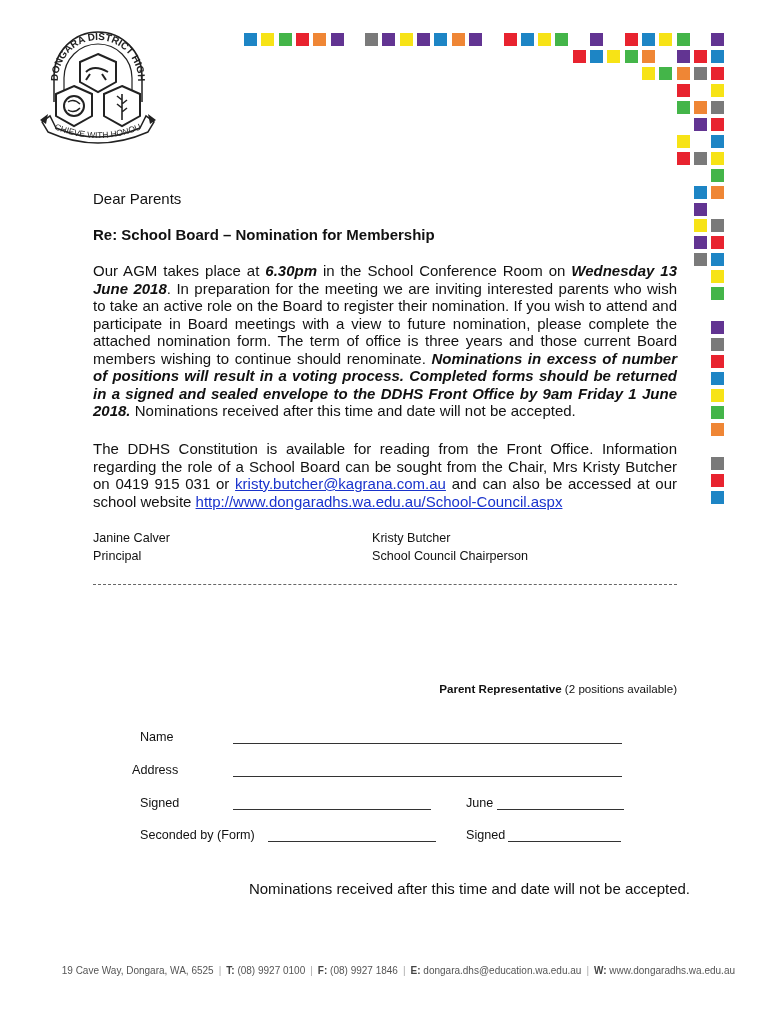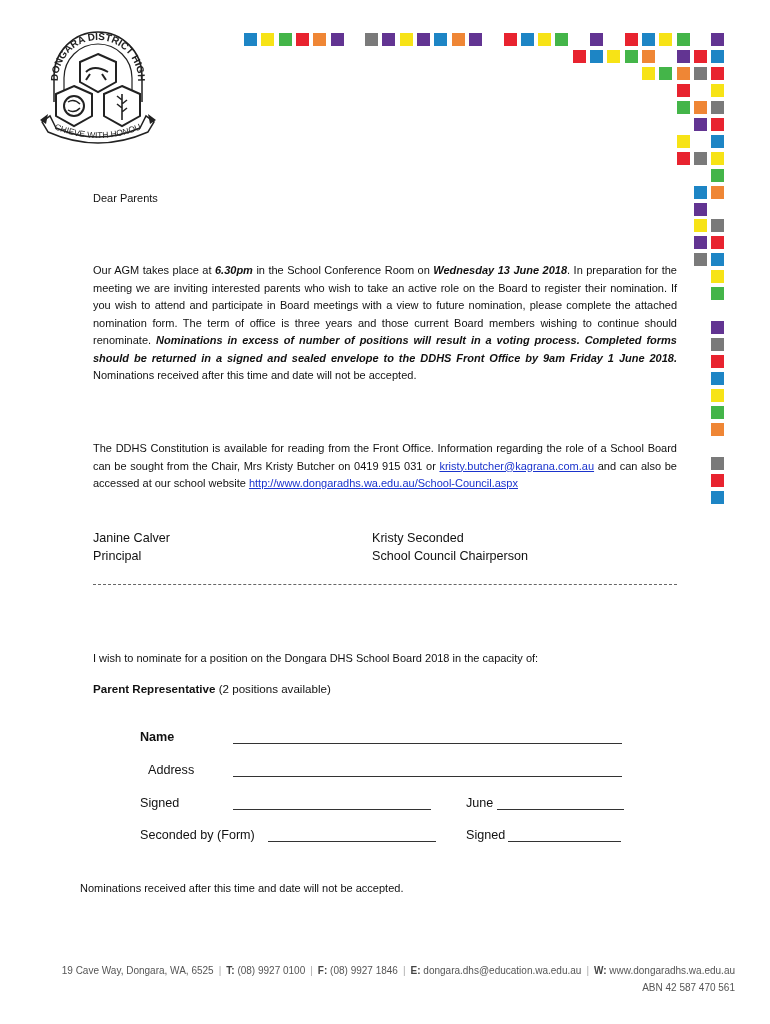--- a/index.html
+++ b/index.html
@@ -4,33 +4,33 @@
 <style>
   html, body { margin:0; padding:0; background:#ffffff; }
   body { width:770px; height:1024px; position:relative; overflow:hidden;
          font-family:"Liberation Sans", sans-serif; color:#111; }
   .page { position:absolute; left:0; top:0; width:770px; height:1024px; }
   .crest { position:absolute; left:36px; top:24px; width:124px; height:122px; }
   .school-name { position:absolute; left:181px; top:82px; font-family:"Liberation Sans", sans-serif;
       font-weight:bold; font-size:22.5px; color:#3a3a3a; letter-spacing:0.1px; white-space:nowrap; }
   .sq { position:absolute; width:13px; height:13px; }
   .body-text { position:absolute; left:93px; width:584px; font-family:"Liberation Sans", sans-serif;
-      font-size:11px; line-height:17.5px; color:#111; }
+      font-size:15px; line-height:17.5px; color:#111; }
   .justify { text-align:justify; }
   .bold { font-weight:bold; }
   .bi { font-weight:bold; font-style:italic; }
   a.link { color:#1a33cc; text-decoration:underline; }
   .sig-col { position:absolute; font-size:12.6px; line-height:18px; }
   .dashes { position:absolute; left:93px; top:584px; width:584px; height:0;
       border-top:1px dashed #666; }
   .form-title-box { position:absolute; left:85px; top:599px; width:598px; height:29px;
       border:1.5px solid #222; text-align:center; font-size:20px; line-height:29px; color:#111; }
   .field-label { position:absolute; font-size:12.6px; }
   .field-line { position:absolute; border-bottom:1px solid #333; height:0; }
-  .center { text-align:left; }
+  .center { text-align:right; }
   .footer { position:absolute; left:30px; width:705px; text-align:right; font-size:10px; color:#555; white-space:nowrap; }
   .footer b { color:#444; }
   .sep { color:#aaa; margin:0 5px; }
 </style>
 </head>
 <body>
 
 <div class="page">
 
   <div class="crest">
@@ -132,63 +132,62 @@
       <div class="sq" style="left: 711.1px; top: 372px; background: rgb(29, 133, 197);"></div>
       <div class="sq" style="left: 711.1px; top: 388.95px; background: rgb(247, 227, 22);"></div>
       <div class="sq" style="left: 711.1px; top: 405.9px; background: rgb(68, 181, 73);"></div>
       <div class="sq" style="left: 711.1px; top: 422.85px; background: rgb(239, 134, 53);"></div>
       <div class="sq" style="left: 711.1px; top: 456.75px; background: rgb(122, 122, 122);"></div>
       <div class="sq" style="left: 711.1px; top: 473.7px; background: rgb(232, 35, 47);"></div>
       <div class="sq" style="left: 711.1px; top: 490.65px; background: rgb(29, 133, 197);"></div>
     </div>
 
   <div class="body-text" style="top:190px;">Dear Parents</div>
+  <div class="body-text bold" style="top:226px;">Re: School Board – Nomination for Membership</div>
 
   <div class="body-text justify" style="top:262px;">
     <span>Our AGM takes place at </span><span class="bi">6.30pm</span><span> in the School Conference Room on </span><span class="bi">Wednesday 13 June 2018</span><span>.  In preparation for the meeting we are inviting interested parents who wish to take an active role on the Board to register their nomination.  If you wish to attend and participate in Board meetings with a view to future nomination, please complete the attached nomination form.  The term of office is three years and those current Board members wishing to continue should renominate.  </span><span class="bi">Nominations in excess of number of positions will result in a voting process. Completed forms should be returned in a signed and sealed envelope to the DDHS Front Office by 9am Friday 1 June 2018.</span><span>  Nominations received after this time and date will not be accepted.</span>
   </div>
 
   <div class="body-text justify" style="top:440px;">
     <span>The DDHS Constitution is available for reading from the Front Office.  Information regarding the role of a School Board can be sought from the Chair, Mrs Kristy Butcher on 0419 915 031 or </span><a class="link" href="#">kristy.butcher@kagrana.com.au</a><span> and can also be accessed at our school website </span><a class="link" href="#">http://www.dongaradhs.wa.edu.au/School-Council.aspx</a>
   </div>
 
   <div class="sig-col" style="left:93px; top:529px;">
     <div>Janine Calver</div>
     <div>Principal</div>
   </div>
   <div class="sig-col" style="left:372px; top:529px;">
-    <div>Kristy Seconded</div>
+    <div>Kristy Butcher</div>
     <div>School Council Chairperson</div>
   </div>
 
   <div class="dashes"></div>
 
 
-  <div class="body-text" style="top:650px;">I wish to nominate for a position on the Dongara DHS School Board 2018 in the capacity of:</div>
 
   <div class="body-text center" style="top:680px; font-size:11.6px;">
     <span class="bold">Parent Representative</span><span> (2 positions available)</span>
   </div>
 
-  <div class="field-label" style="left:140px; top:730px;font-weight:bold;">Name</div>
+  <div class="field-label" style="left:140px; top:730px;">Name</div>
   <div class="field-line" style="left:233px; top:743px; width:389px;"></div>
 
-  <div class="field-label" style="left:148px; top:763px;">Address</div>
+  <div class="field-label" style="left:132px; top:763px;">Address</div>
   <div class="field-line" style="left:233px; top:776px; width:389px;"></div>
 
   <div class="field-label" style="left:140px; top:796px;">Signed</div>
   <div class="field-line" style="left:233px; top:809px; width:198px;"></div>
   <div class="field-label" style="left:466px; top:796px;">June</div>
   <div class="field-line" style="left:497px; top:809px; width:127px;"></div>
 
   <div class="field-label" style="left:140px; top:828px;">Seconded by (Form)</div>
   <div class="field-line" style="left:268px; top:841px; width:168px;"></div>
   <div class="field-label" style="left:466px; top:828px;">Signed</div>
   <div class="field-line" style="left:508px; top:841px; width:113px;"></div>
 
   <div class="body-text center" style="top:880px; left:80px; width:610px;">Nominations received after this time and date will not be accepted.</div>
 
   <div class="footer" style="top:965px;">
     <span>19 Cave Way, Dongara, WA, 6525</span><span class="sep">|</span><b>T:</b> <span>(08) 9927 0100</span><span class="sep">|</span><b>F:</b> <span>(08) 9927 1846</span><span class="sep">|</span><b>E:</b> <span>dongara.dhs@education.wa.edu.au</span><span class="sep">|</span><b>W:</b> <span>www.dongaradhs.wa.edu.au</span>
   </div>
-  <div class="footer" style="top:982px;">ABN 42 587 470 561</div>
 
 </div>
 
 </body></html>

